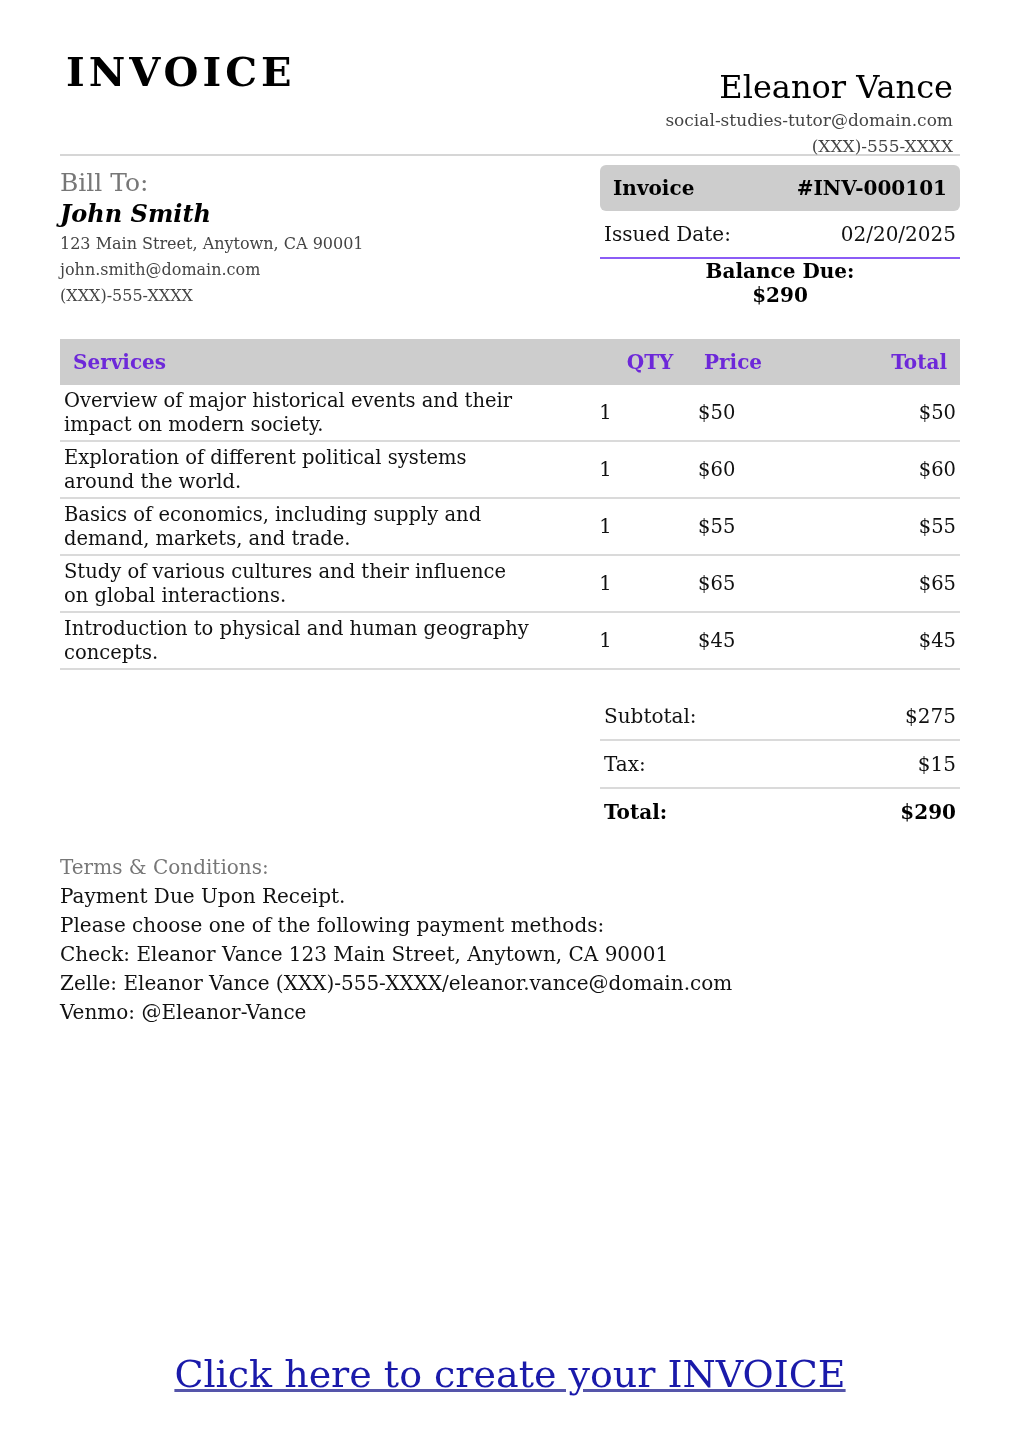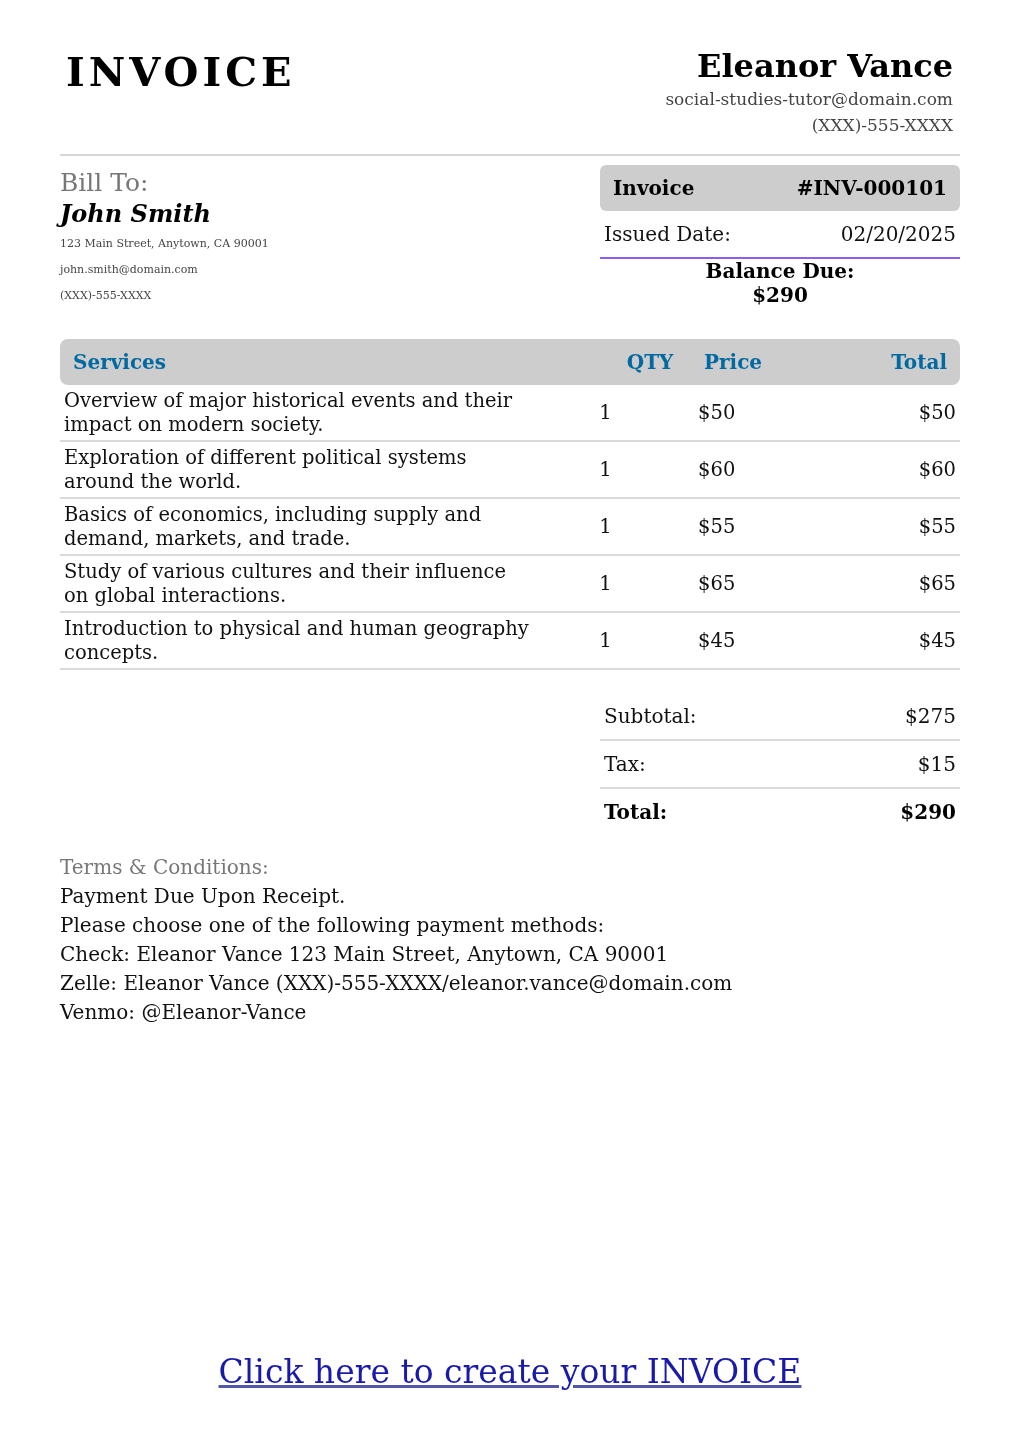--- a/index.html
+++ b/index.html
@@ -9,48 +9,48 @@
     }
     .page { position: absolute; left: 60px; top: 0; width: 900px; }
 
     
     .header { position: relative; height: 154px; border-bottom: 2px solid #d6d6d6; }
     .doc-title {
       position: absolute; left: 6px; top: 48px;
       font-size: 40px; font-weight: bold; letter-spacing: 4px; color: #000;
     }
     .sender { position: absolute; right: 7px; top: 46px; text-align: right; }
-    .sender-name { font-size: 32px; font-weight: bold; color: #000; line-height: 40px; }
+    .sender-name { font-size: 32px; font-weight: normal; color: #000; line-height: 40px; margin-top: 21px; }
     .sender-line { font-size: 17px; color: #444; line-height: 26px; }
 
     
     .billto { position: absolute; left: 0; top: 170px; width: 500px; }
     .billto-label { font-size: 25px; color: #777; line-height: 26px; }
     .billto-name { font-size: 24px; font-weight: bold; color: #000; line-height: 34px; margin-top: 1px; font-style: italic; }
-    .billto-line { font-size: 11px; color: #444; line-height: 26px; }
+    .billto-line { font-size: 16px; color: #444; line-height: 26px; }
 
     
     .meta { position: absolute; left: 540px; top: 165px; width: 360px; }
     .meta-head {
       background: #cdcdcd; border-radius: 6px; height: 46px;
       display: flex; justify-content: space-between; align-items: center;
       padding: 0 13px; font-size: 20px; font-weight: bold; color: #000;
     }
     .meta-row {
       display: flex; justify-content: space-between; align-items: center;
       height: 46px; padding: 0 4px; font-size: 20px; color: #111;
     }
     .meta-row.sep { border-bottom: 2px solid #8b5cf6; }
     .meta-row.bold { font-weight: bold; color: #000; flex-direction: column; }
 
     
     .services { position: absolute; left: 0; top: 339px; width: 900px; border-collapse: collapse; }
     .svc-head {
-      background: #cdcdcd; border-radius: 8px; height: 46px; display: flex; align-items: center;
-      font-size: 20px; font-weight: bold; color: #0369a1;
+      background: #cdcdcd; border-radius: 0; height: 46px; display: flex; align-items: center;
+      font-size: 20px; font-weight: bold; color: #6d28d9;
     }
     .col-desc { width: 555px; padding-left: 13px; box-sizing: border-box; }
     .col-qty { width: 70px; text-align: center; }
     .col-price { width: 130px; padding-left: 19px; box-sizing: border-box; }
     .col-total { width: 145px; text-align: right; padding-right: 13px; box-sizing: border-box; }
     .svc-row {
       display: flex; align-items: center; height: 55px; border-bottom: 2px solid #dadada;
       font-size: 19.5px; color: #111; gap: 44px;
     }
     .svc-row .col-desc { padding-left: 4px; line-height: 24px; }
@@ -68,21 +68,21 @@
     
     .terms { position: absolute; left: 0; top: 853px; width: 900px; }
     .terms-label { font-size: 20px; color: #777; line-height: 29px; }
     .terms-line { font-size: 20px; color: #111; line-height: 29px; }
 
     
     .cta {
       position: absolute; left: 0; top: 1352px; width: 1020px; text-align: center;
     }
     .cta a {
-      font-size: 33px; color: #1a1aaa; text-decoration: underline; text-decoration-color: #5555aa;
+      font-size: 38px; color: #1a1aaa; text-decoration: underline; text-decoration-color: #5555aa;
     }
   </style>
 </head>
 <body>
 
 <div class="page">
 
   <div class="header">
     <div class="doc-title">INVOICE</div>
     <div class="sender">

